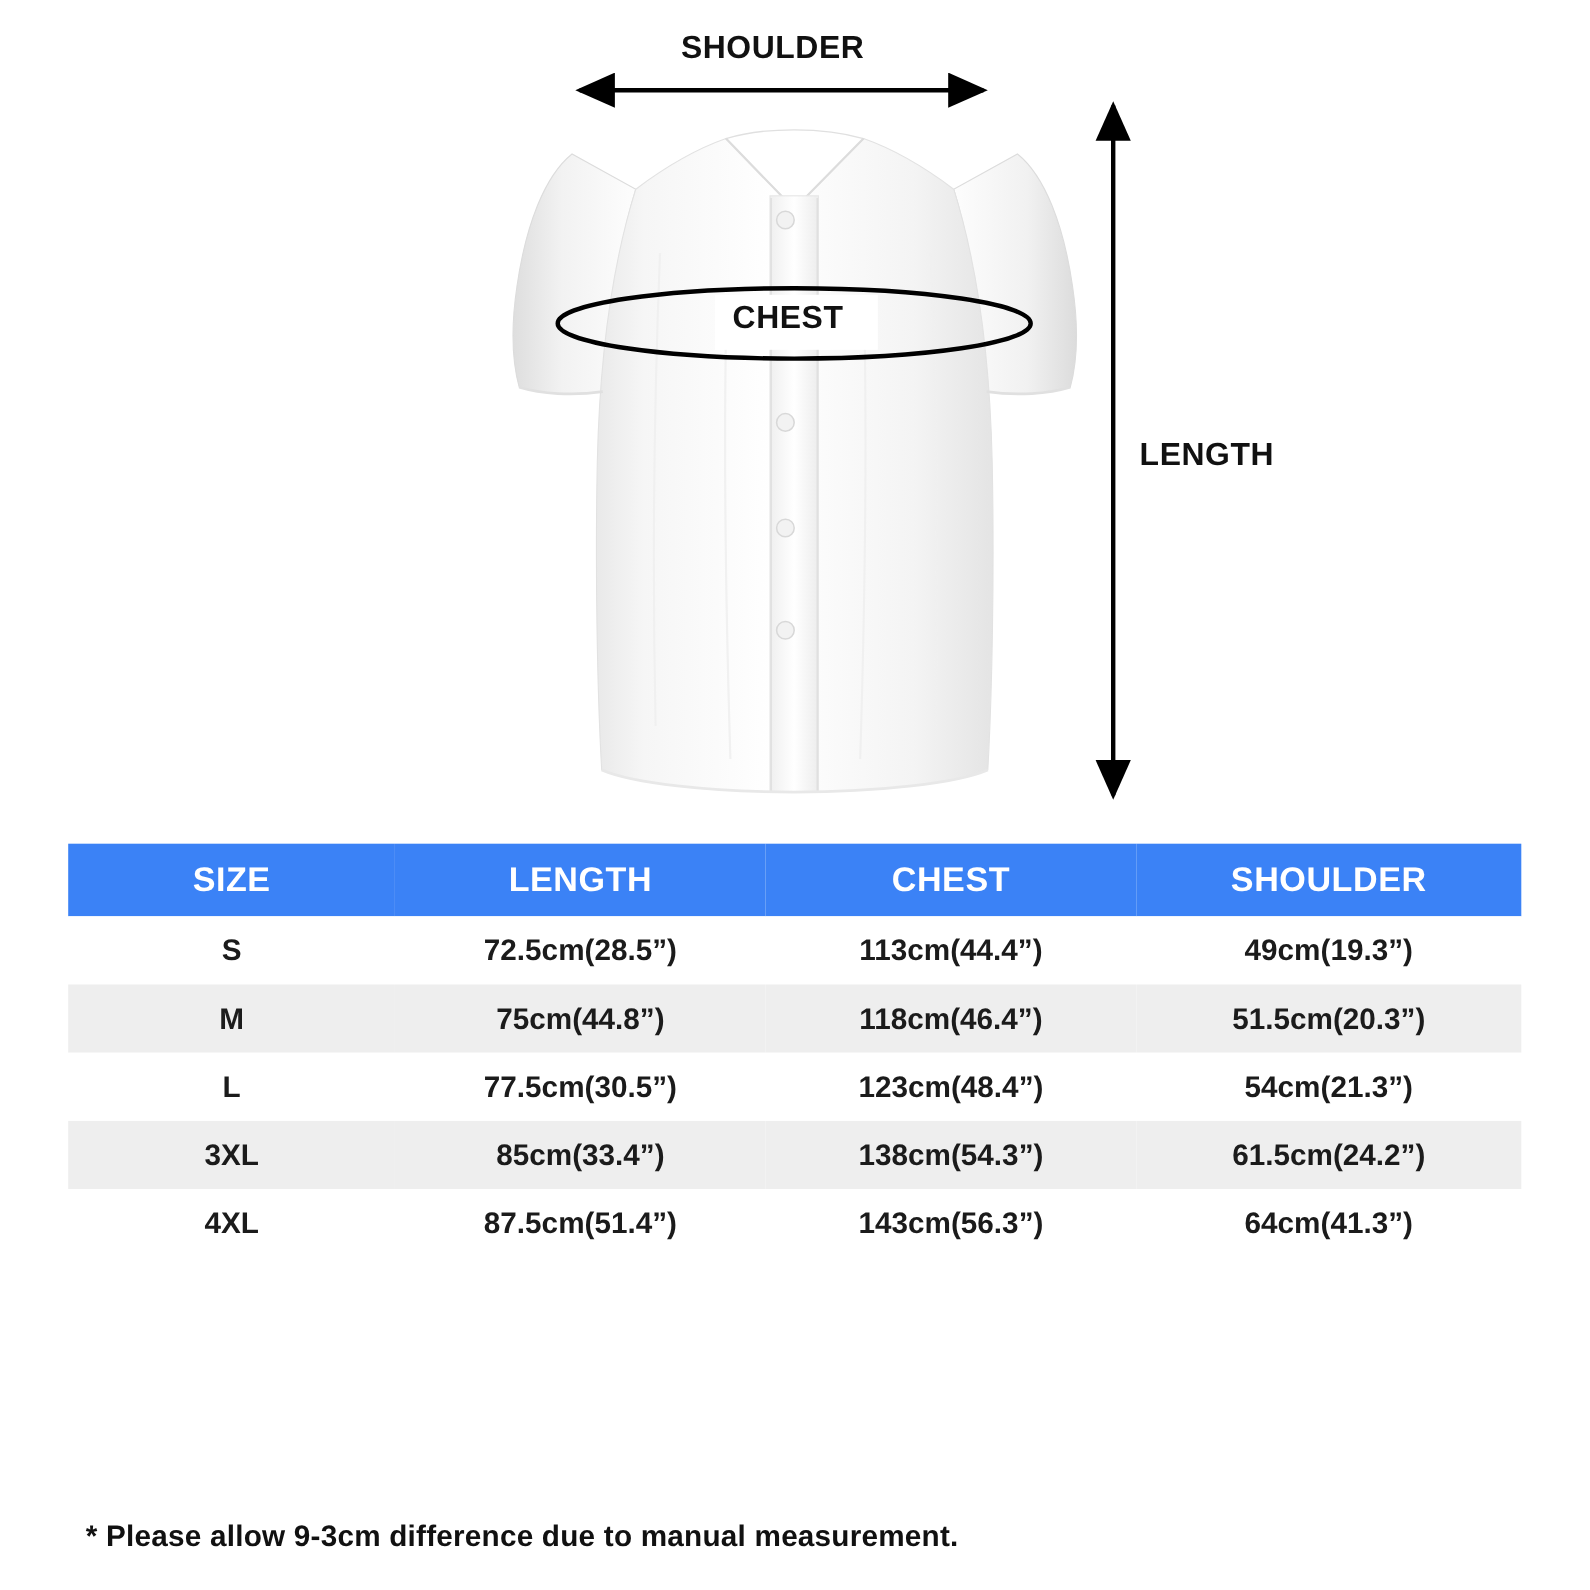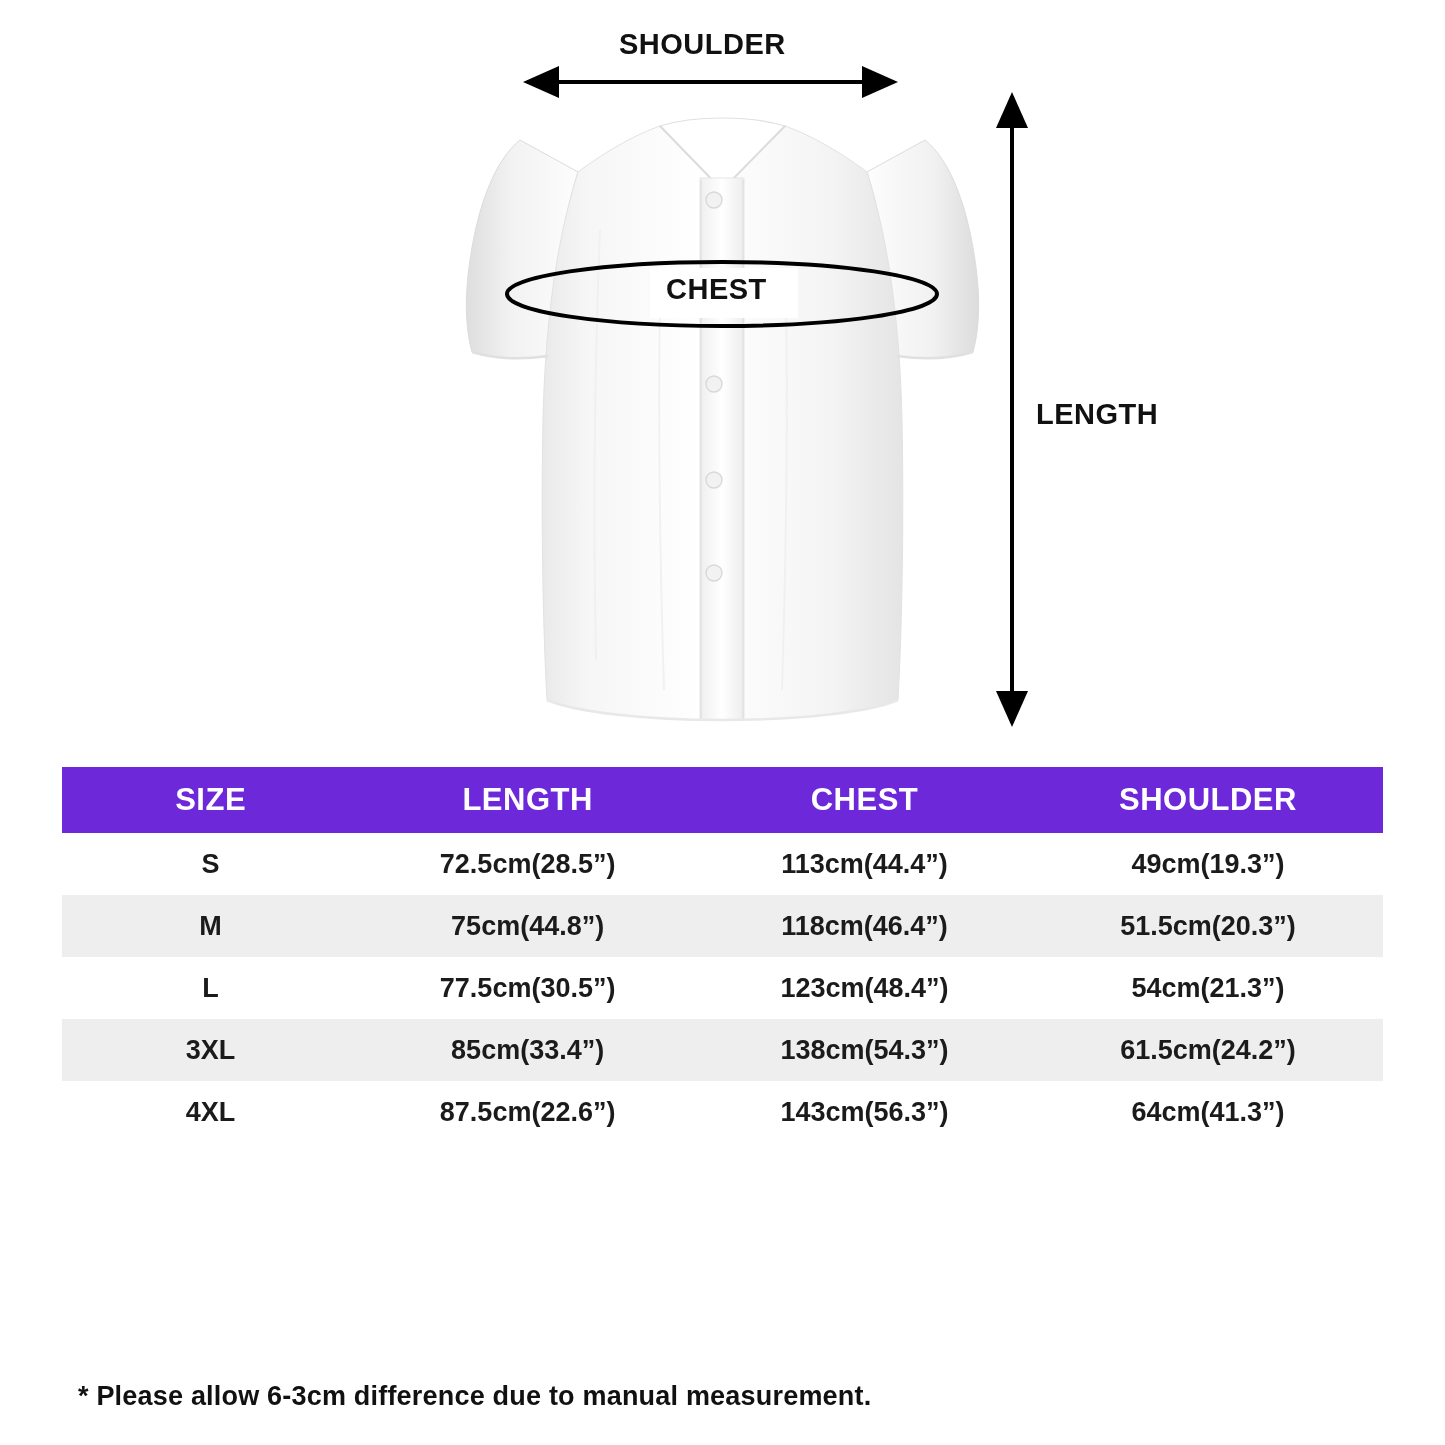--- a/index.html
+++ b/index.html
@@ -60,21 +60,21 @@
     width: 1321px;
     border-collapse: collapse;
     table-layout: fixed;
   }
   #size-table th, #size-table td {
     text-align: center;
     font-weight: bold;
     font-family: "Liberation Sans", sans-serif;
   }
   #size-table thead th {
-    background: #6d28d9;
+    background: #3b82f6;
     color: #ffffff;
     font-size: 31px;
     height: 66px;
     letter-spacing: 0.5px;
     padding: 0;
   }
   #size-table tbody td {
     font-size: 27px;
     height: 62px;
     color: #1b1b1b;
@@ -226,20 +226,20 @@
       <td>54cm(21.3”)</td>
     </tr>
     <tr>
       <td>3XL</td>
       <td>85cm(33.4”)</td>
       <td>138cm(54.3”)</td>
       <td>61.5cm(24.2”)</td>
     </tr>
     <tr>
       <td>4XL</td>
-      <td>87.5cm(22.6”)</td>
+      <td>87.5cm(51.4”)</td>
       <td>143cm(56.3”)</td>
       <td>64cm(41.3”)</td>
     </tr>
   </tbody>
 </table>
 
-<div id="note">* Please allow 6-3cm difference due to manual measurement.</div>
+<div id="note">* Please allow 9-3cm difference due to manual measurement.</div>
 
 </body></html>

